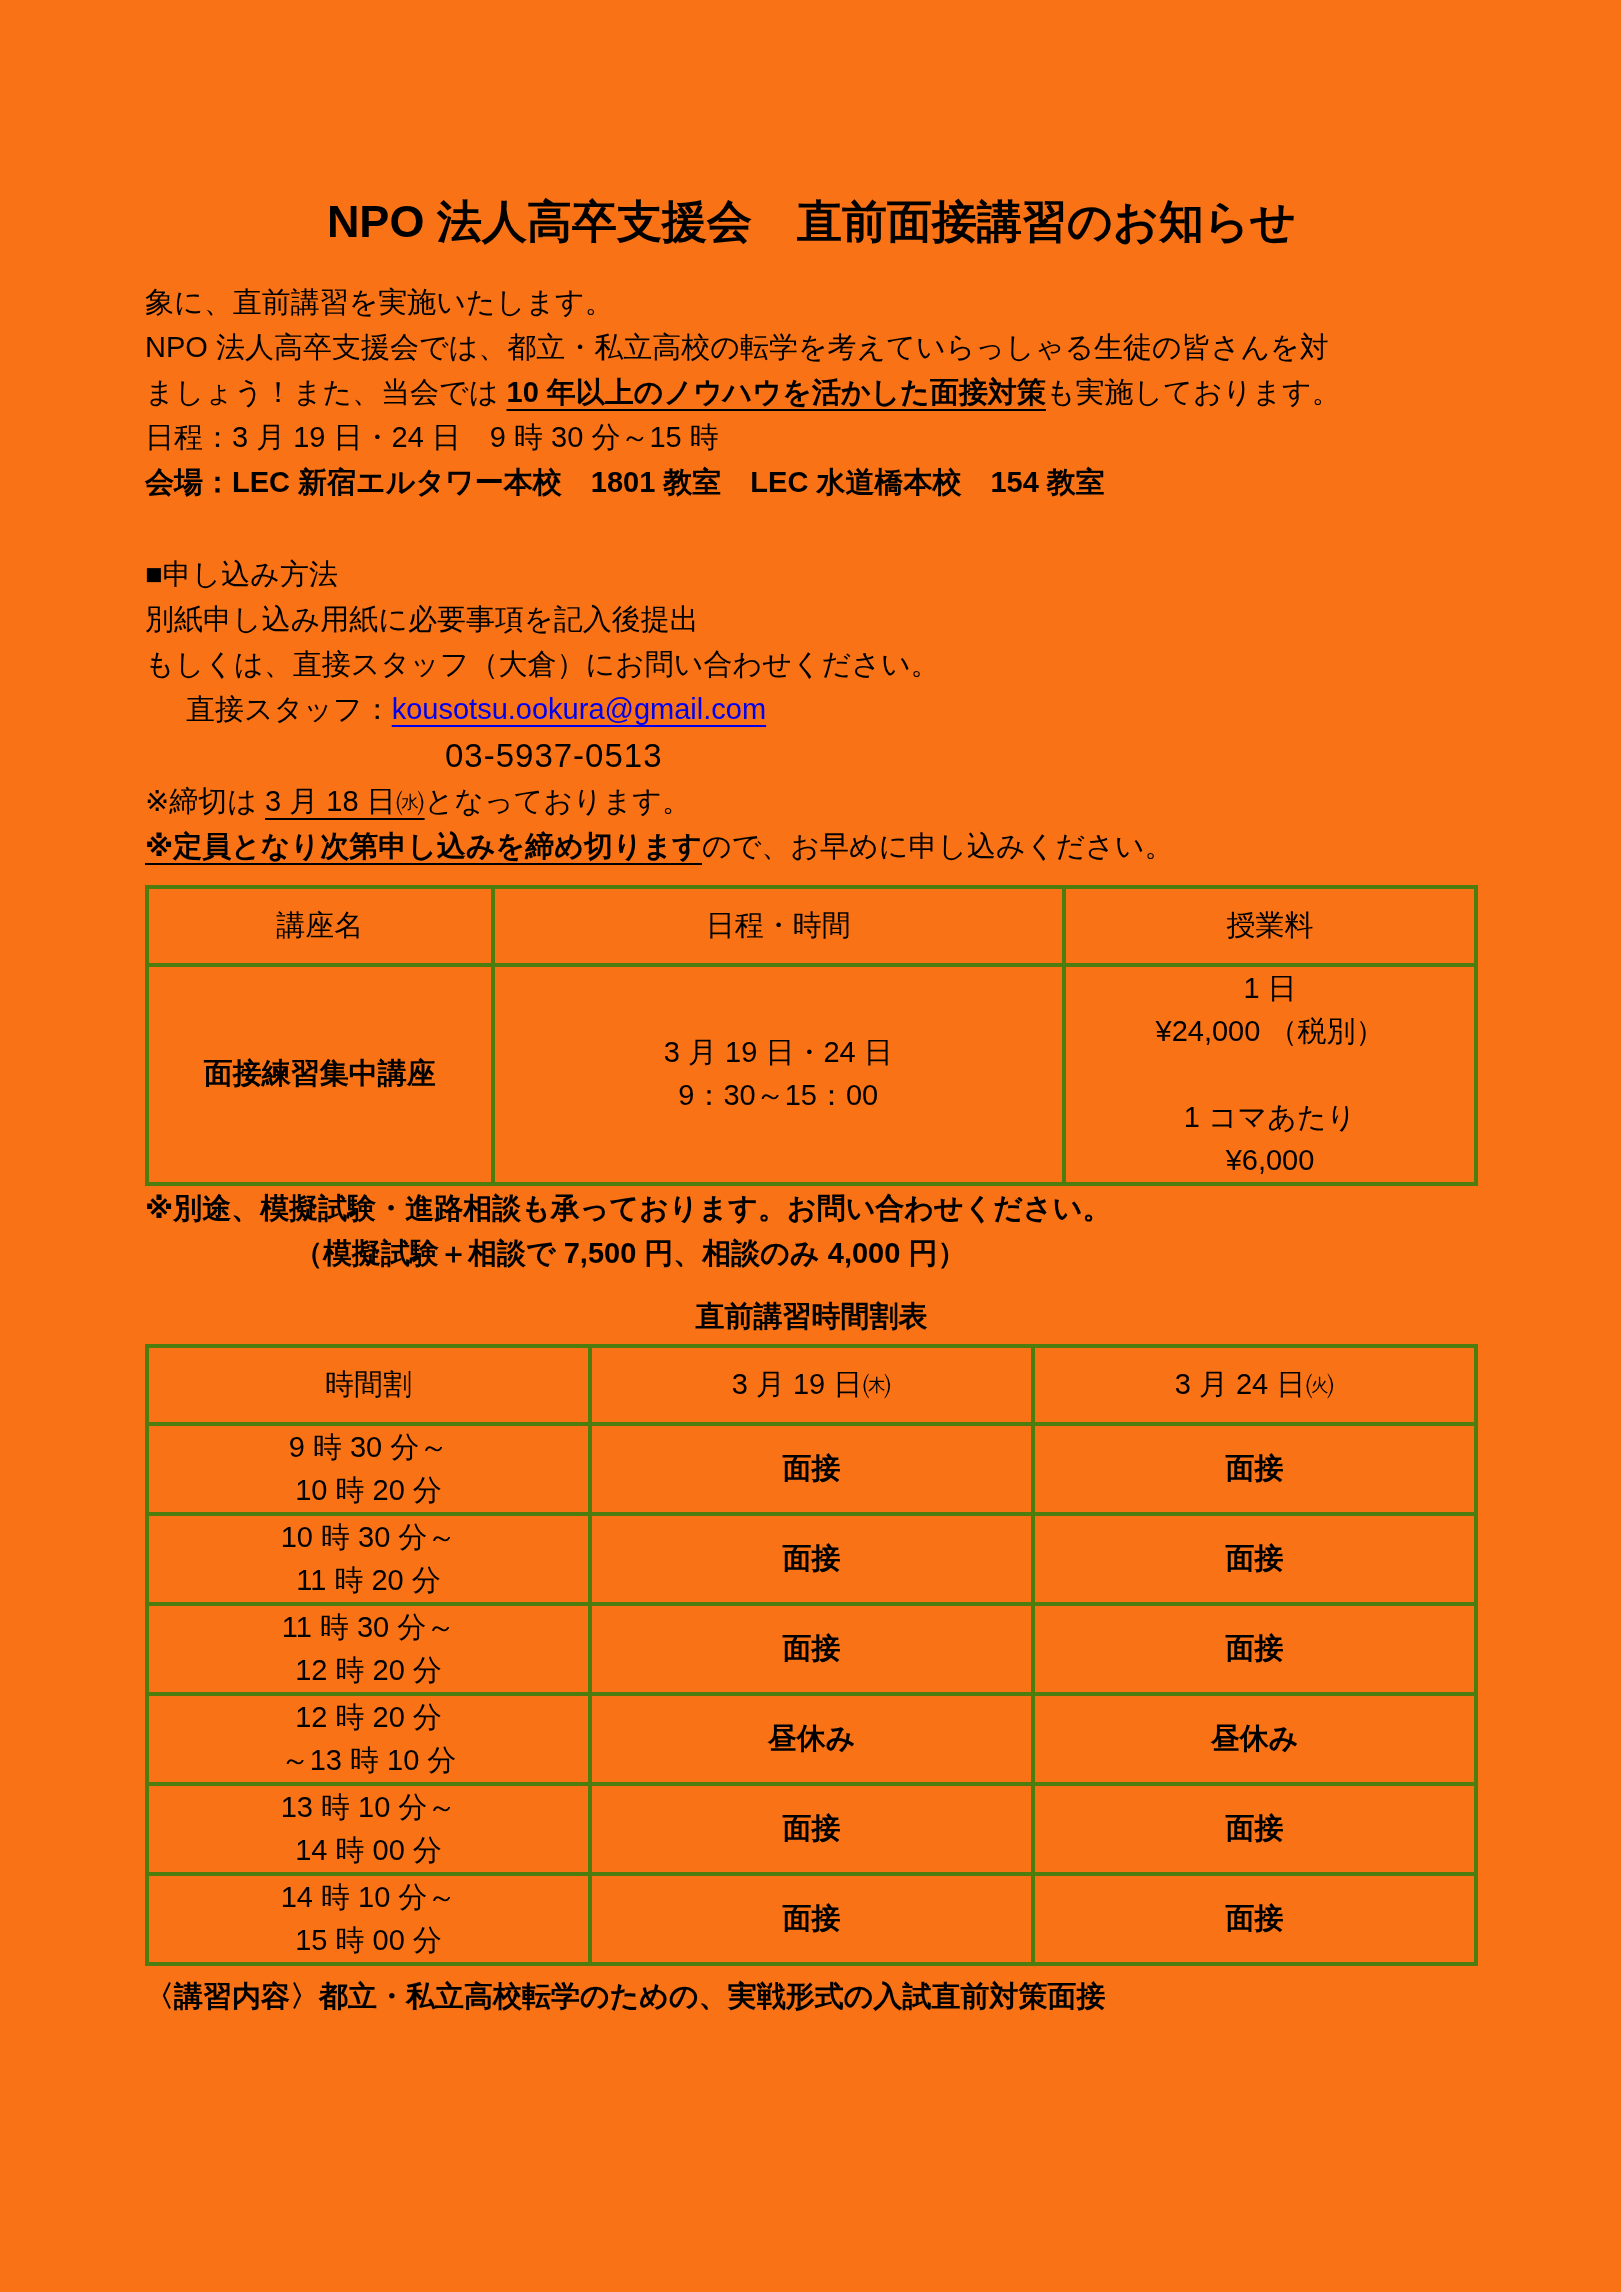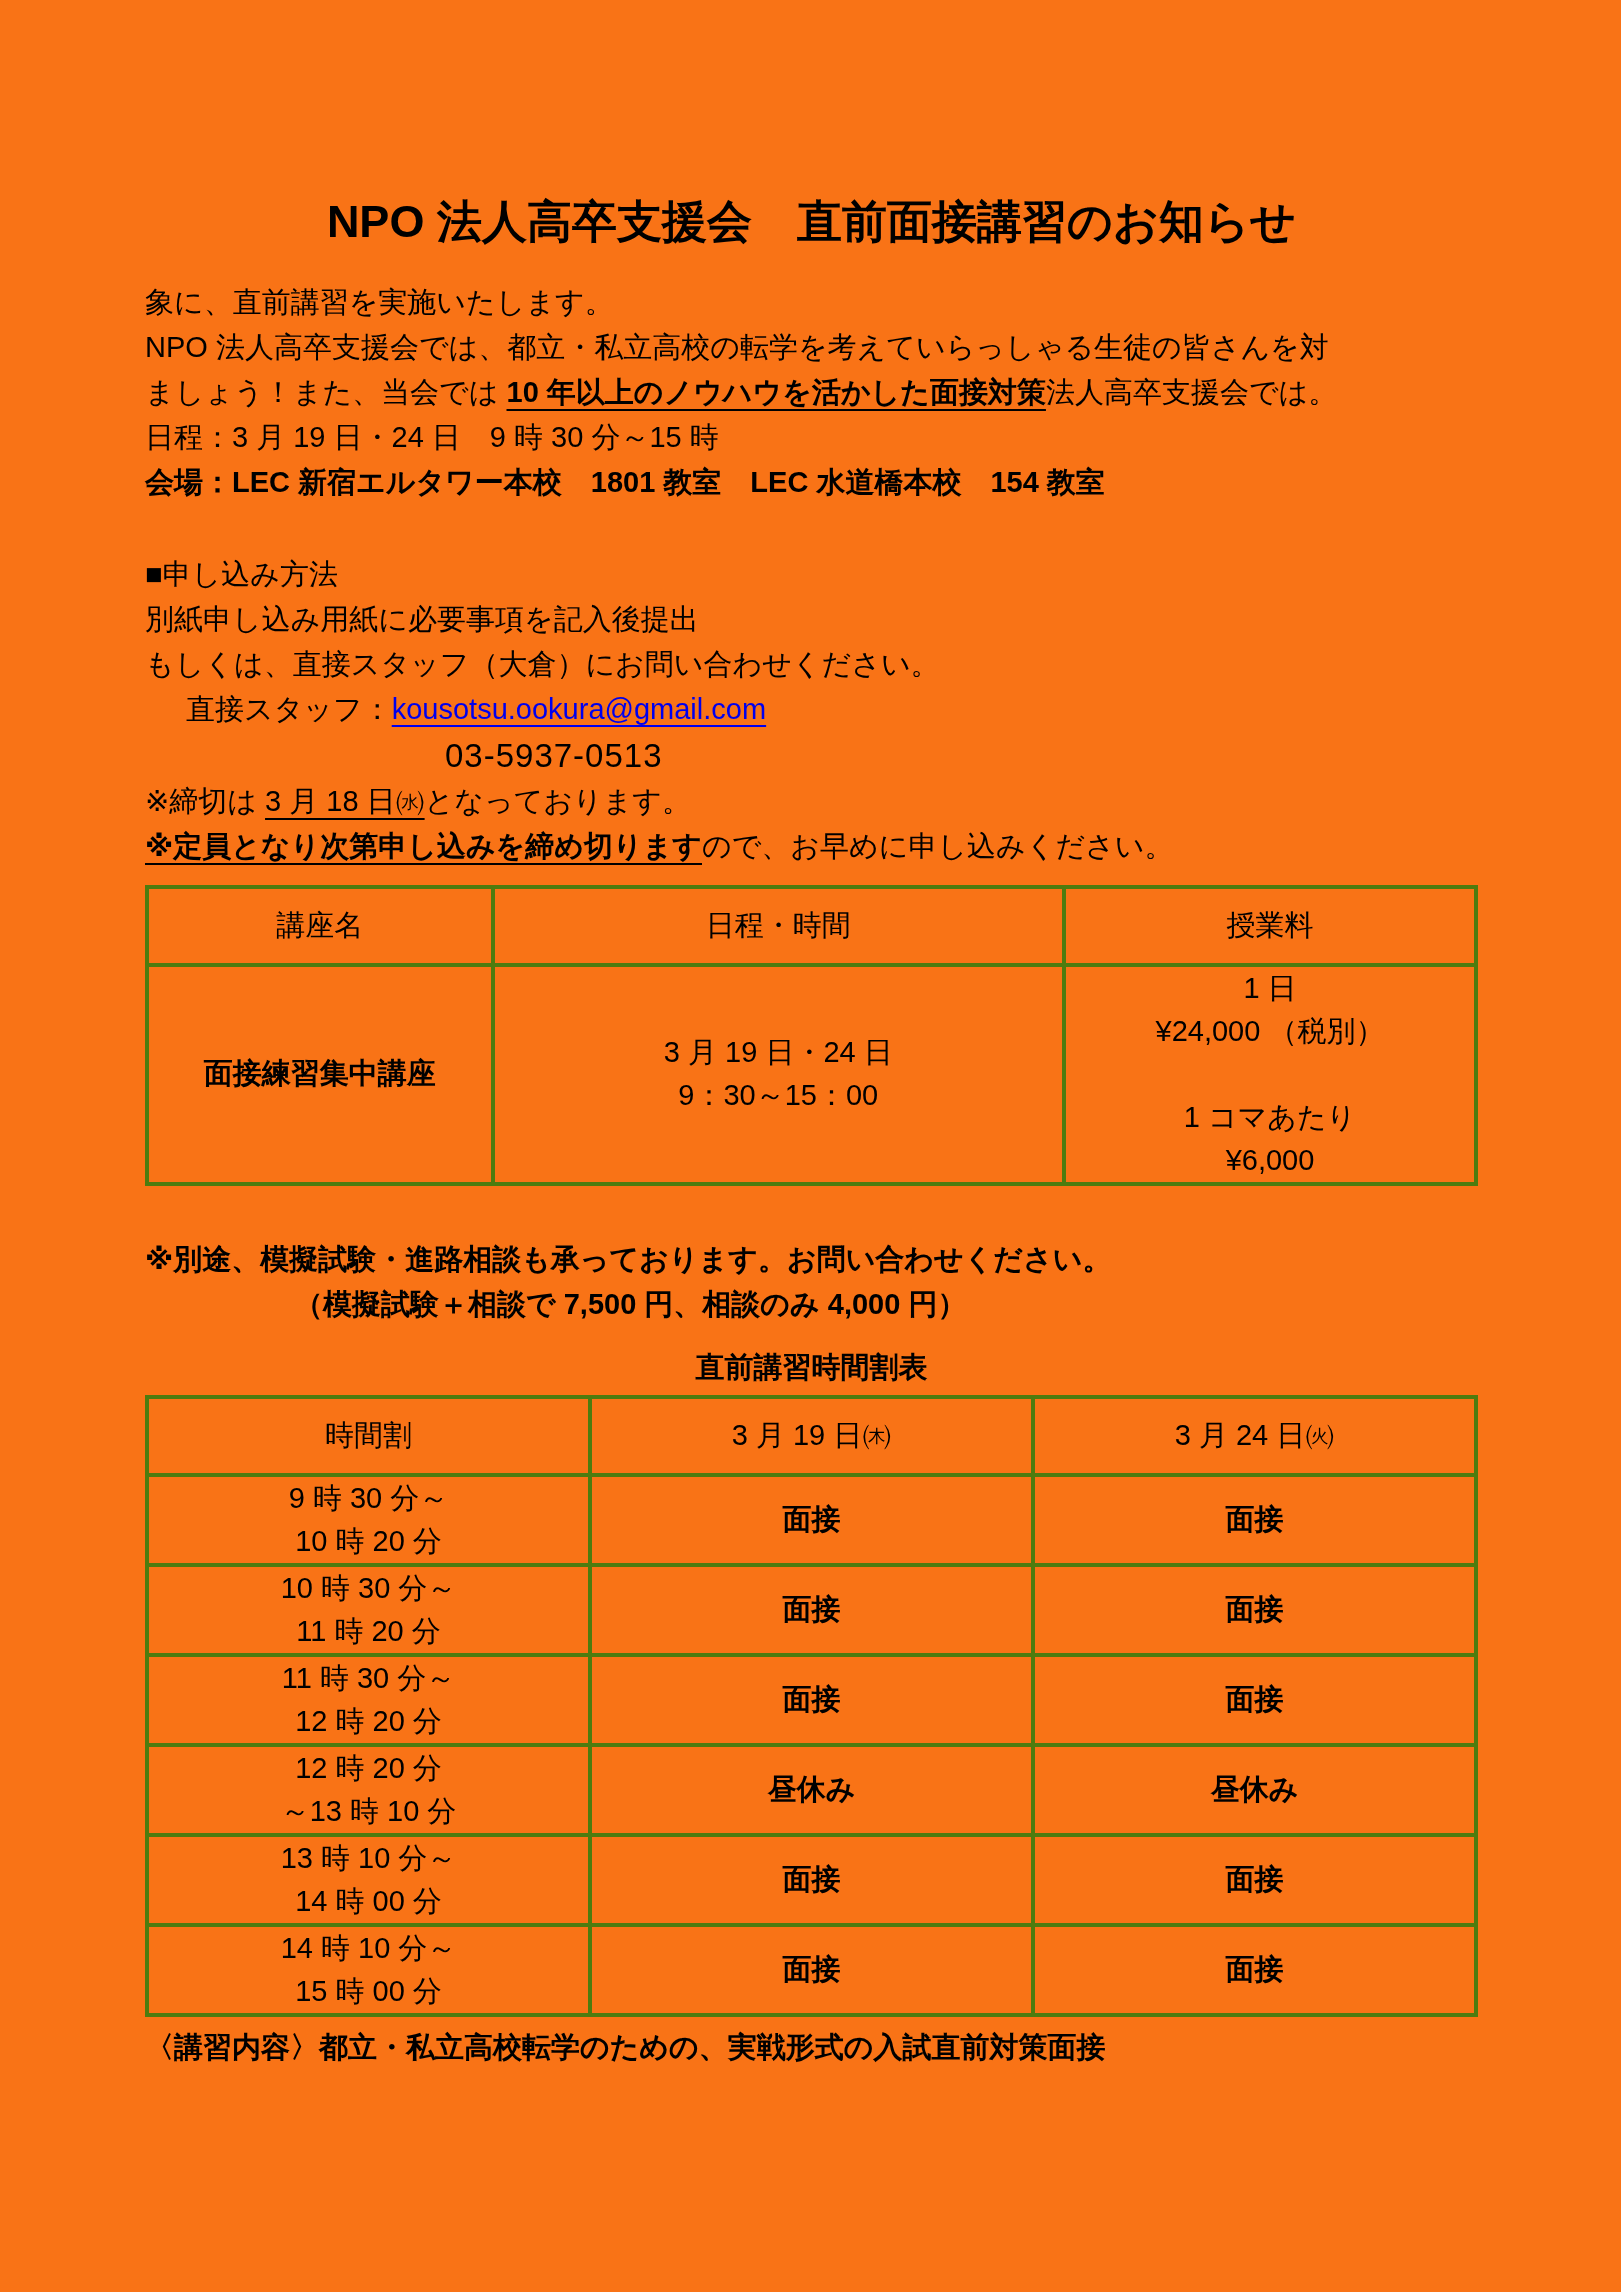--- a/index.html
+++ b/index.html
@@ -69,21 +69,21 @@
     font-weight: normal;
   }
   .course-table { margin-top: 15.7px; }
   .course-table th { height: 78px; }
   .course-table td { height: 218px; }
   .col-name   { width: 26%; }
   .col-sched  { width: 43%; }
   .col-fee    { width: 31%; }
   .cell-line { line-height: 43px; }
   .fee-gap { margin-top: 43px; }
-  .extra { margin-top: 51px; }
+  .extra { }
   .extra-indent { padding-left: 149px; }
   .tt-title {
     margin-top: 19.6px;
     text-align: center;
     font-size: 29px;
     font-weight: bold;
     line-height: 43px;
   }
   .timetable { margin-top: 5.9px; }
   .timetable th { height: 78px; }
@@ -100,21 +100,21 @@
 </head>
 <body>
 
 <div class="page">
 
   <h1 class="title">NPO 法人高卒支援会　直前面接講習のお知らせ</h1>
 
   <div class="intro">
     <div class="body-line">象に、直前講習を実施いたします。</div>
     <div class="body-line">NPO 法人高卒支援会では、都立・私立高校の転学を考えていらっしゃる生徒の皆さんを対</div>
-    <div class="body-line"><span>ましょう！また、当会では </span><span class="em-u">10 年以上のノウハウを活かした面接対策</span><span>法人高卒支援会では。</span></div>
+    <div class="body-line"><span>ましょう！また、当会では </span><span class="em-u">10 年以上のノウハウを活かした面接対策</span><span>も実施しております。</span></div>
     <div class="body-line">日程：3 月 19 日・24 日　9 時 30 分～15 時</div>
     <div class="body-line bold">会場：LEC 新宿エルタワー本校　1801 教室　LEC 水道橋本校　154 教室</div>
   </div>
 
   <div class="application">
     <div class="body-line">■申し込み方法</div>
     <div class="body-line">別紙申し込み用紙に必要事項を記入後提出</div>
     <div class="body-line">もしくは、直接スタッフ（大倉）にお問い合わせください。</div>
     <div class="body-line contact-line"><span>直接スタッフ：</span><a class="email-link">kousotsu.ookura@gmail.com</a></div>
     <div class="body-line phone-line">03-5937-0513</div>

